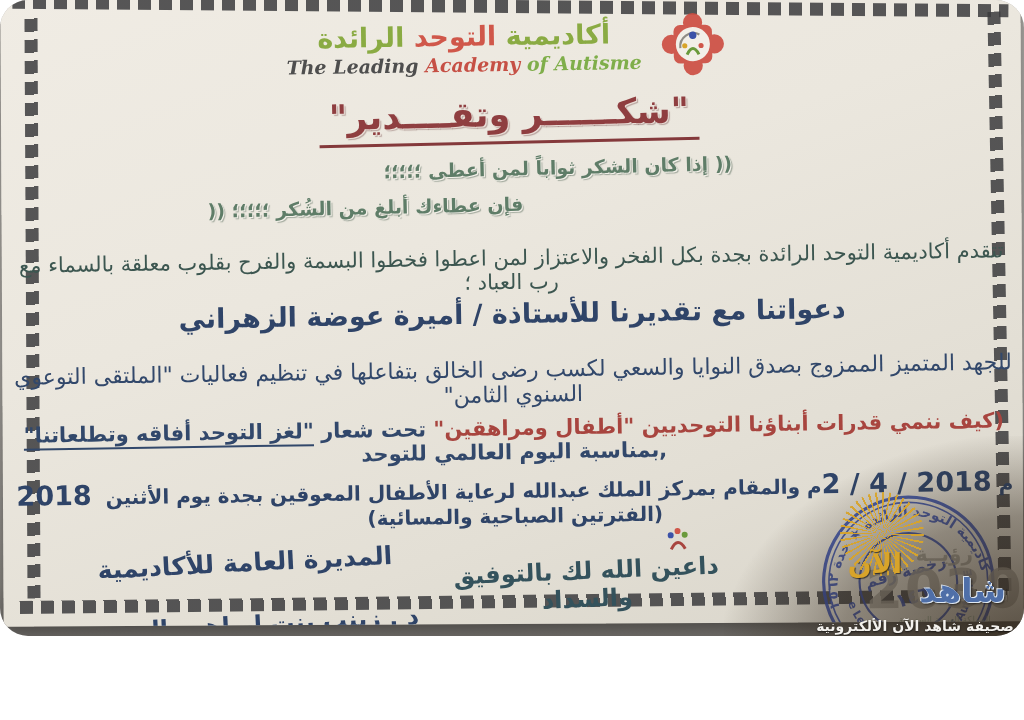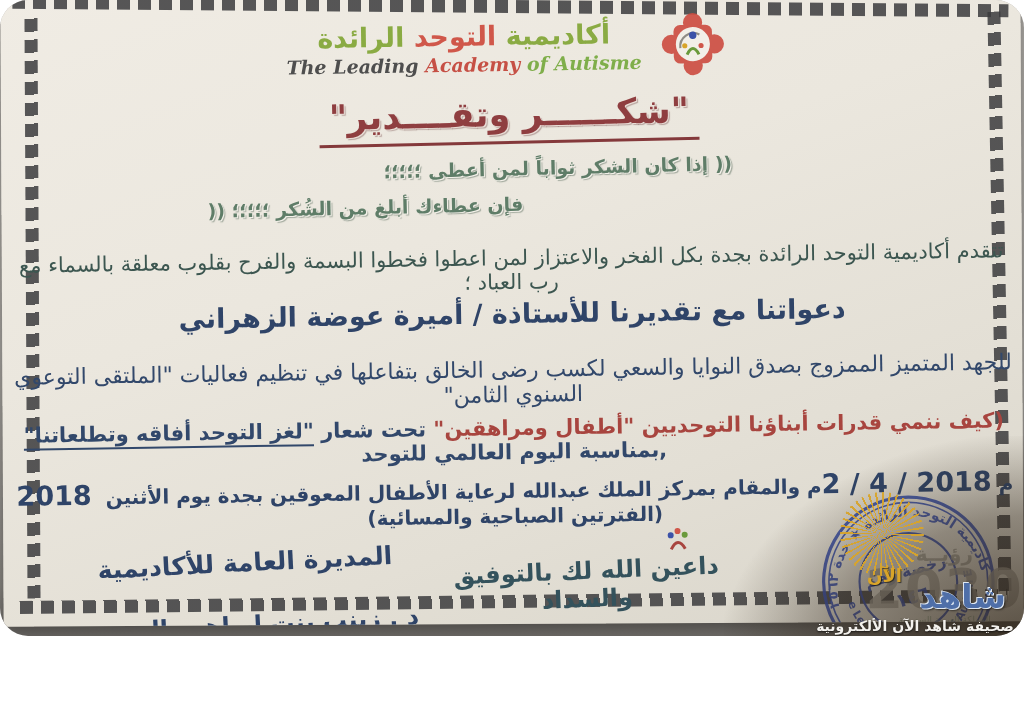--- a/index.html
+++ b/index.html
@@ -76,23 +76,23 @@
 
   
   .corner-shade { position:absolute; right:0; bottom:0; width:300px; height:200px; z-index:3;
                   background:radial-gradient(ellipse at 105% 110%, rgba(46,35,22,.8) 0%, rgba(46,35,22,.45) 45%, rgba(46,35,22,0) 72%); }
   .shahd { position:absolute; right:4px; bottom:2px; width:210px; text-align:center; z-index:4; }
   .rays { position:absolute; right:96px; bottom:58px; width:84px; height:84px; border-radius:50%;
           background:repeating-conic-gradient(from -20deg, rgba(216,164,42,.95) 0 3deg, rgba(216,164,42,0) 3deg 10deg); }
   .brand { position:relative; direction:rtl; height:56px; }
   .brand-main { position:absolute; right:14px; bottom:0; font-size:33px; font-weight:700; color:#4f6fa8;
                 text-shadow:1px 1px 0 #dfe8f2, -1px -1px 0 #dfe8f2, 2px 2px 2px rgba(0,0,0,.5); }
-  .brand-accent { position:absolute; right:118px; bottom:30px; font-size:18px; font-weight:800; color:#d8a42a;
+  .brand-accent { position:absolute; right:118px; bottom:30px; font-size:28px; font-weight:800; color:#d8a42a;
                   text-shadow:1px 1px 1px rgba(0,0,0,.6); }
-  .shahd-caption { direction:rtl; font-size:14px; font-weight:bold; color:#f4f2ee; margin-top:2px;
+  .shahd-caption { direction:rtl; font-size:14px; font-weight:bold; color:#f4f2ee; margin-top:8px;
                    text-shadow:0 1px 2px rgba(0,0,0,.7); }
   .shahd-url { font-size:11px; letter-spacing:2px; color:#bcd8f0; text-shadow:0 1px 2px rgba(0,0,0,.7); }
 </style>
 </head>
 <body>
 
 <div class="photo">
   <div class="certificate">
 
     <div class="film film-h film-top"></div>

